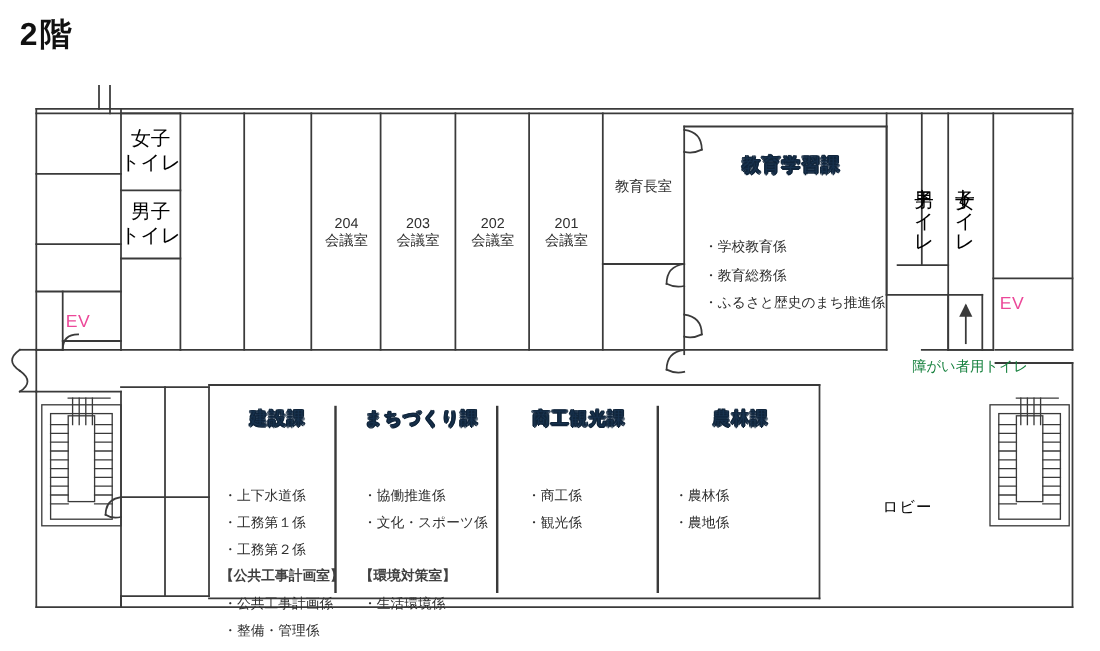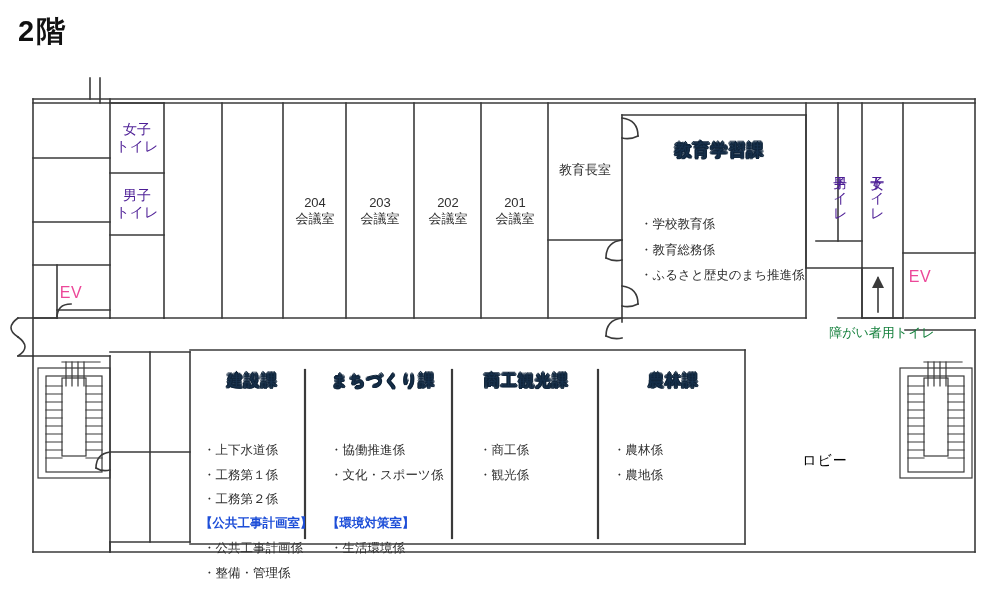--- a/index.html
+++ b/index.html
@@ -8,27 +8,27 @@
     font-family:"Liberation Sans","DejaVu Sans",sans-serif;
     color:#2b2b2b;
   }
   #plan{position:absolute;left:0;top:0;width:1000px;height:592px;}
 
   
   .lbl{position:absolute;white-space:pre;line-height:1.22;}
   .lbl.c{transform:translate(-50%,-50%);text-align:center;}
   .lbl.l{transform:translate(0,-50%);text-align:left;margin-top:40px;}
 
-  .t-small{font-size:14px;color:#4c1d95;}
+  .t-small{font-size:18px;color:#000000;}
   .t-room{font-size:13px;color:#2f2f2f;}
   .t-ev{font-size:16px;color:#ec4899;letter-spacing:.5px;}
   .t-note{font-size:13px;color:#15803d;}
   .t-lobby{font-size:14px;color:#000000;letter-spacing:1px;}
   .t-item{font-size:12.5px;color:#2f2f2f;}
-  .t-sub{font-size:12.5px;color:#1d4ed8;font-weight:bold;}
+  .t-sub{font-size:12.5px;color:#404040;font-weight:bold;}
 
   .vert{writing-mode:vertical-rl;text-orientation:upright;line-height:1.12;}
 
   .floor-title{
     position:absolute;left:18px;top:12px;
     font-size:29px;font-weight:bold;color:#111111;letter-spacing:2px;
   }
 
   .dept-title{
     position:absolute;transform:translate(-50%,-50%);

